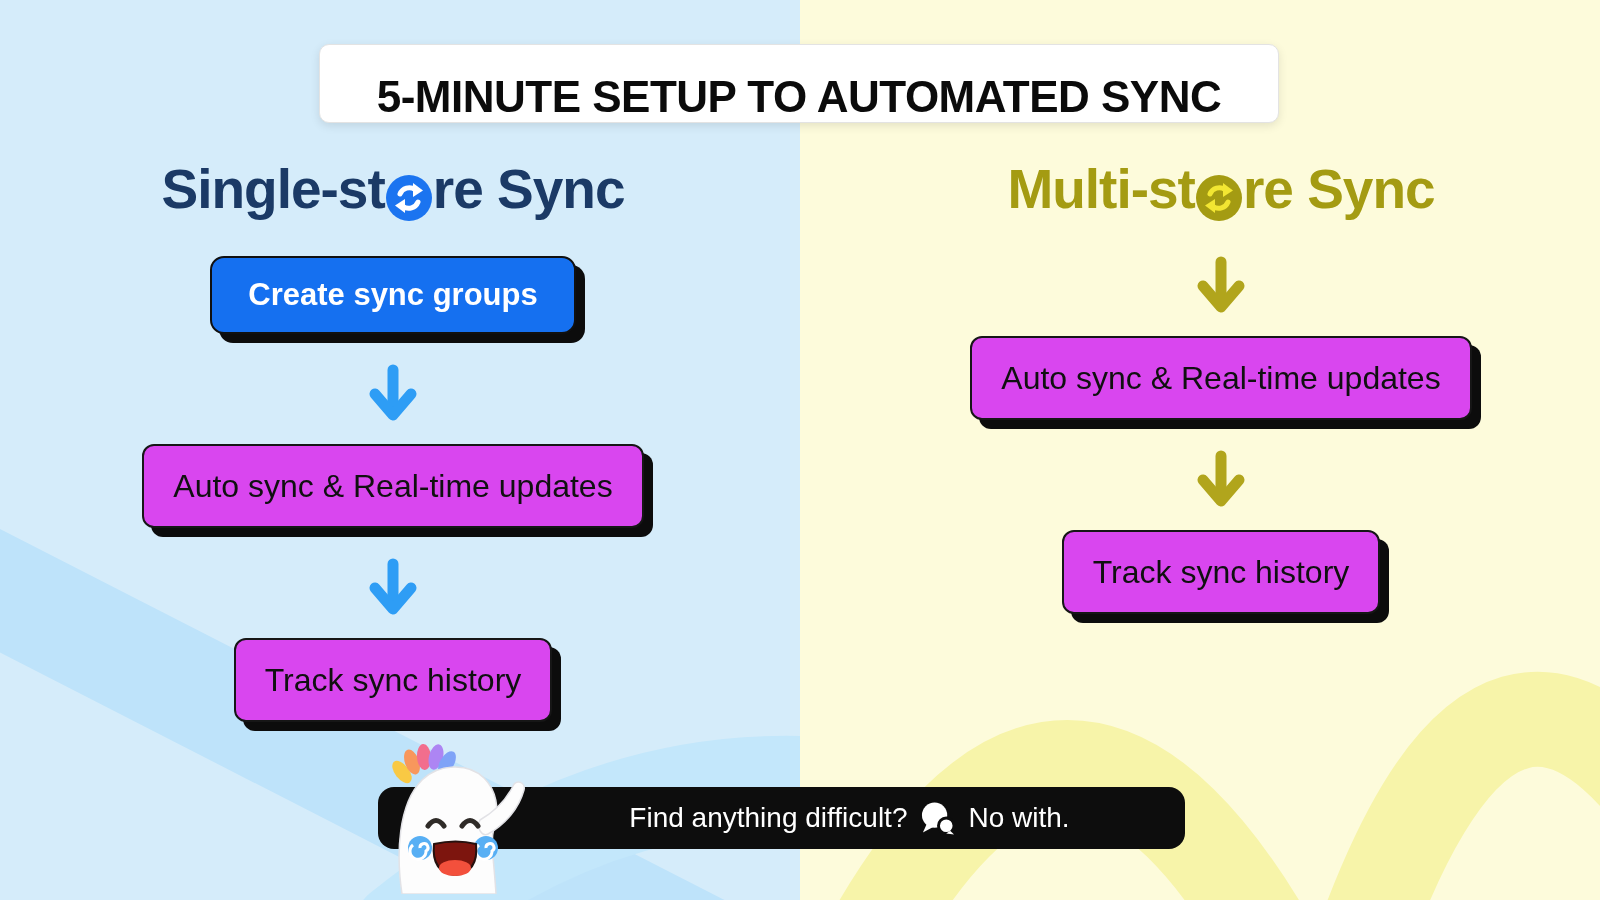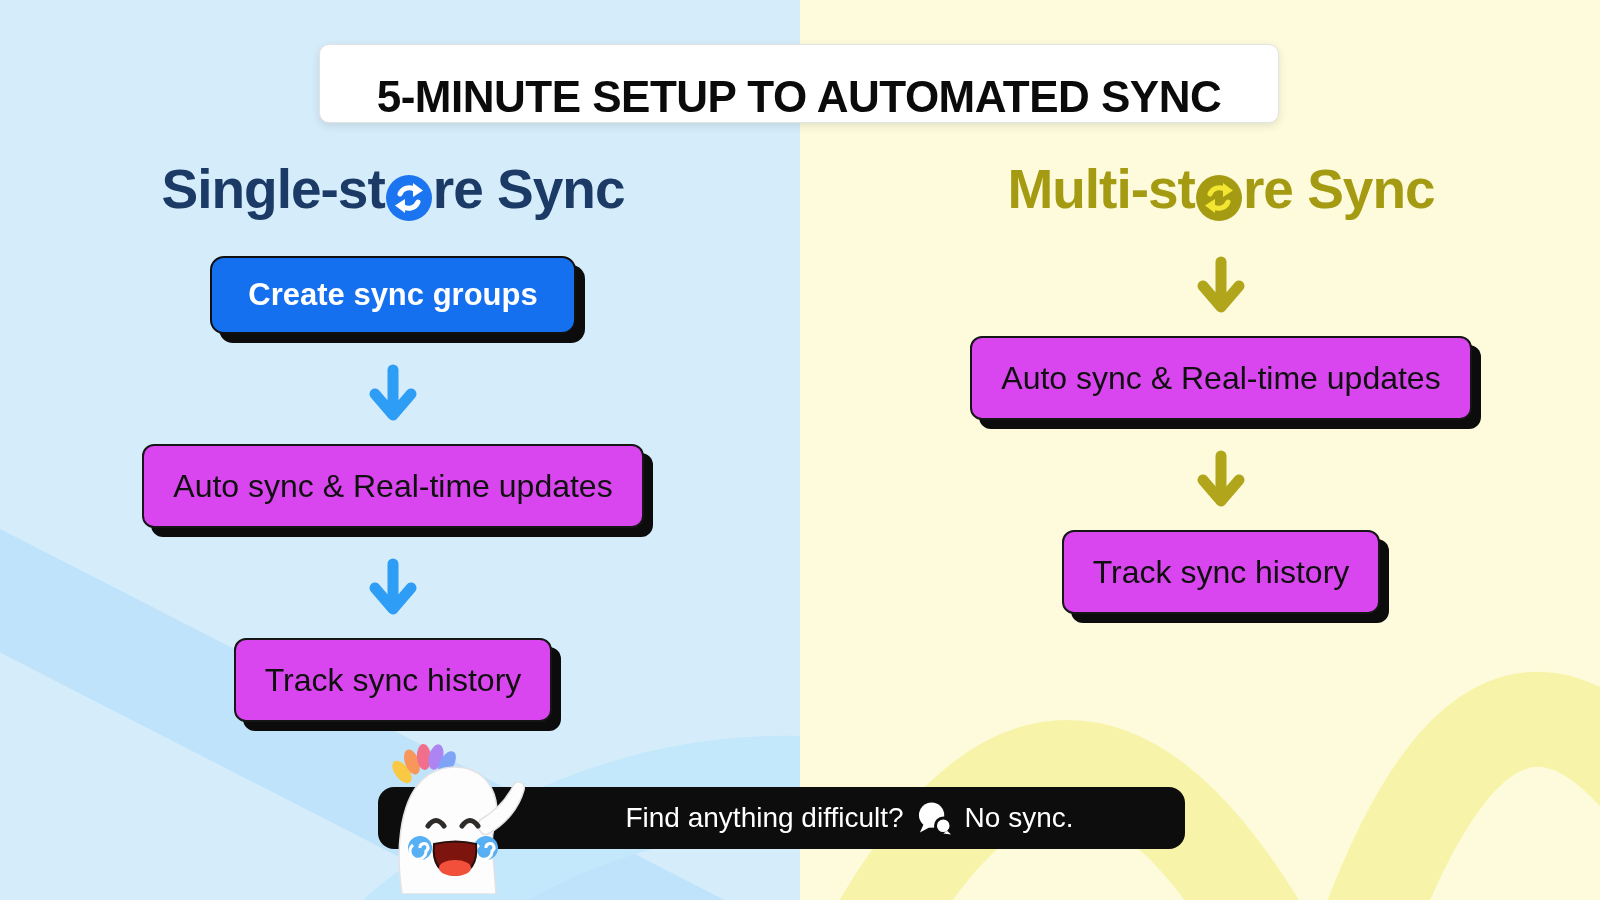--- a/index.html
+++ b/index.html
@@ -163,21 +163,21 @@
   <div class="chat-bar" style="background: rgb(13, 13, 13);">
     <span>Find anything difficult?</span>
     <span class="chat-icon">
       <svg viewBox="0 0 36 34" width="35" height="34">
         <circle cx="15" cy="14" r="13" fill="#ffffff"></circle>
         <path d="M7 23 L3 32 L14 26 Z" fill="#ffffff"></path>
         <circle cx="27" cy="25" r="8" fill="#ffffff" stroke="#0d0d0d" stroke-width="3"></circle>
         <path d="M31 30 L35 34 L27 33 Z" fill="#ffffff"></path>
       </svg>
     </span>
-    <span>No sync.</span>
+    <span>No with.</span>
   </div>
 
   <svg class="mascot" viewBox="0 0 168 152">
     <g>
       <ellipse cx="30" cy="30" rx="7" ry="13" fill="#f9c944" transform="rotate(-38 30 30)"></ellipse>
       <ellipse cx="40" cy="20" rx="7" ry="13" fill="#f8975c" transform="rotate(-20 40 20)"></ellipse>
       <ellipse cx="52" cy="15" rx="7" ry="13" fill="#f26e8d" transform="rotate(-4 52 15)"></ellipse>
       <ellipse cx="64" cy="15" rx="7" ry="13" fill="#ad85f3" transform="rotate(14 64 15)"></ellipse>
       <ellipse cx="75" cy="21" rx="7" ry="13" fill="#7fa3f7" transform="rotate(30 75 21)"></ellipse>
     </g>

